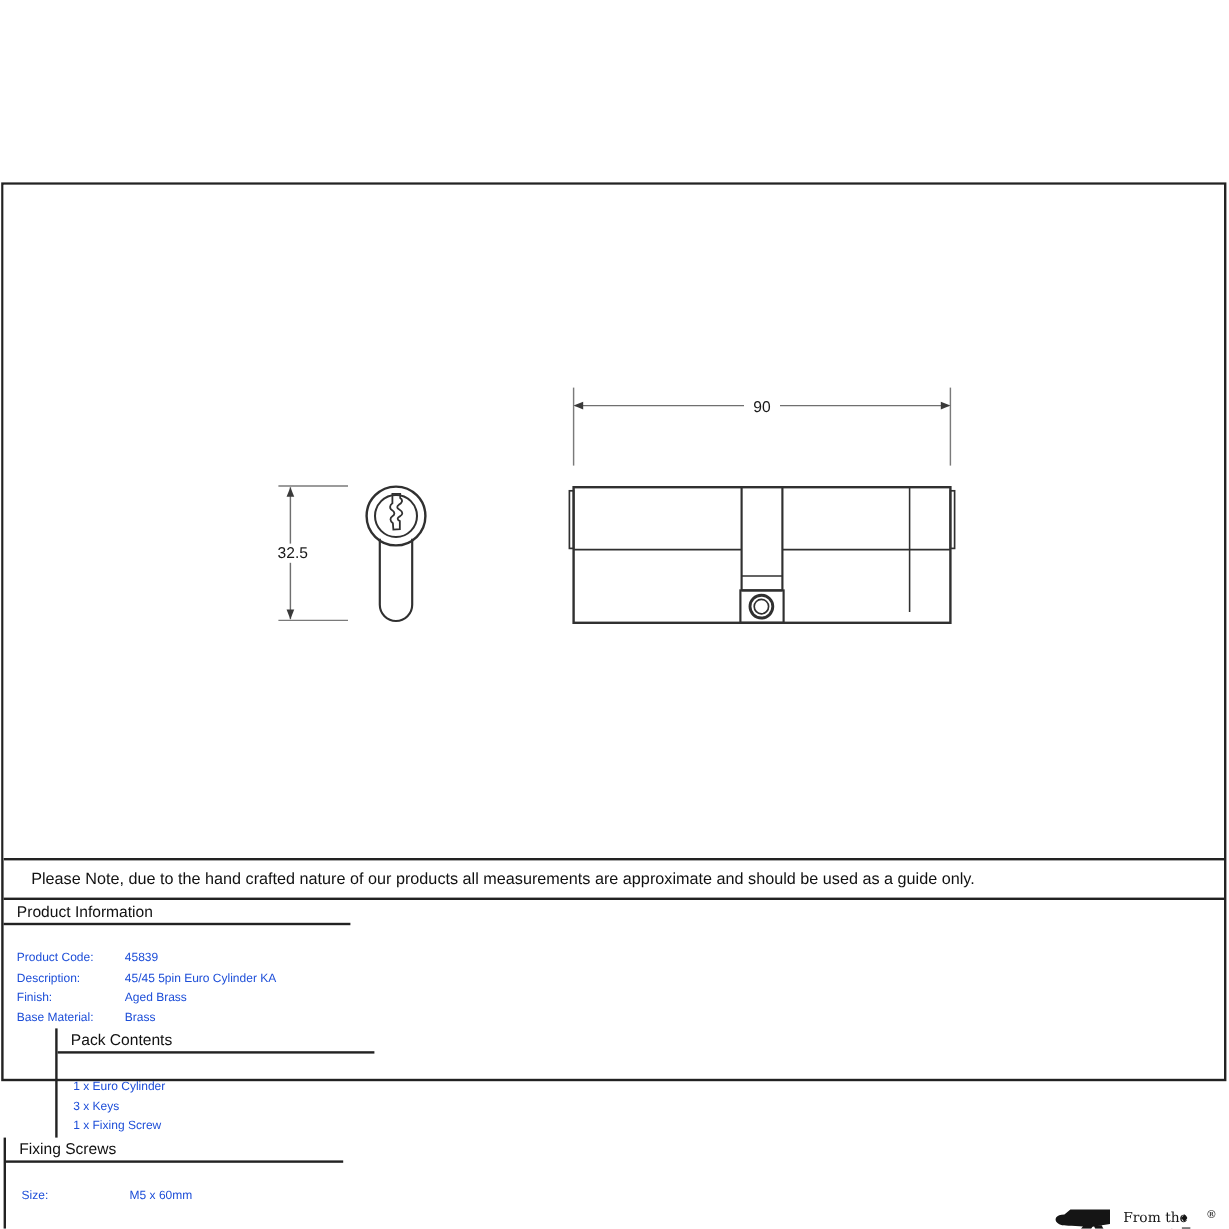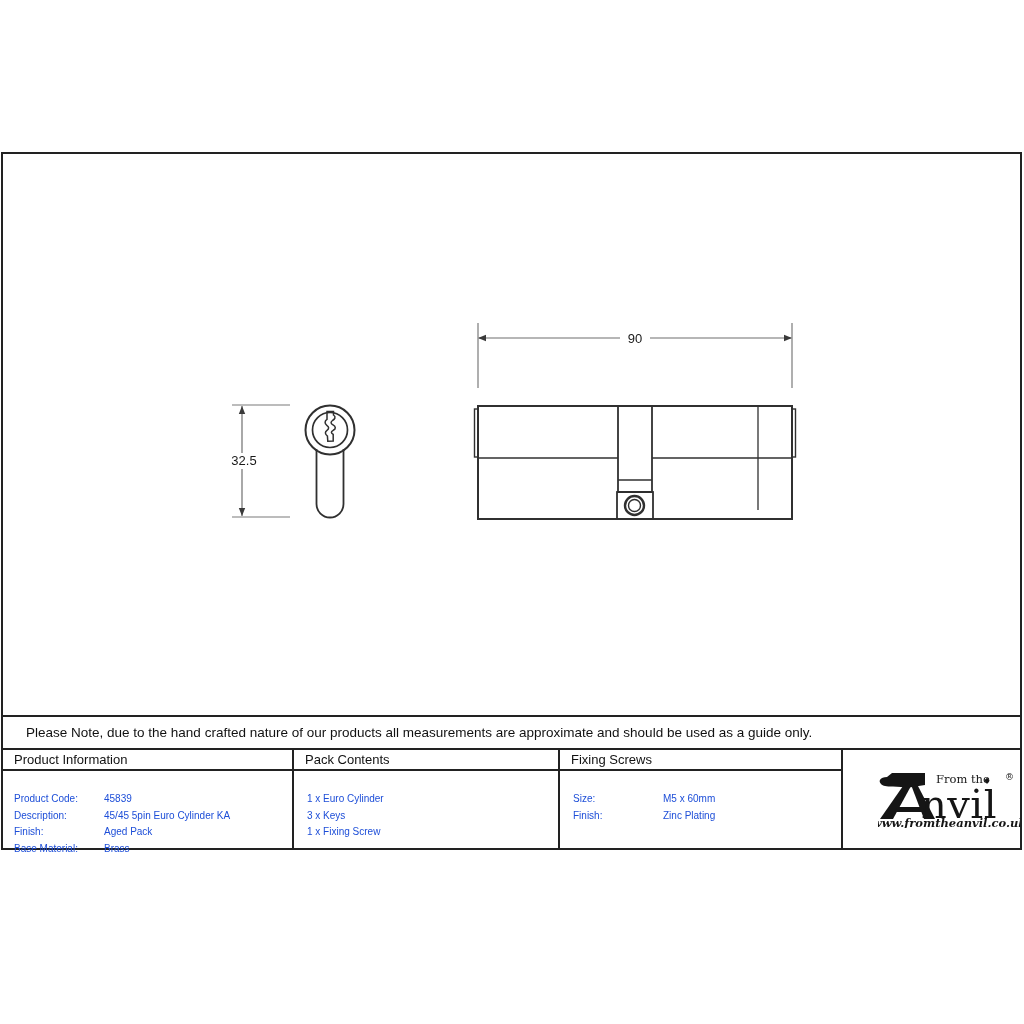--- a/index.html
+++ b/index.html
@@ -4,25 +4,25 @@
 <style>
   html,body{margin:0;padding:0;background:#fff;}
   .canvas{position:relative;width:1024px;height:1024px;background:#fff;overflow:hidden;
           font-family:"Liberation Sans",sans-serif;color:#1a1a1a;}
   .sheet{position:absolute;left:1px;top:152px;width:1021px;border:2px solid #222;
          background:#fff;box-sizing:border-box;}
   .drawing-area{position:relative;height:561px;border-bottom:2px solid #222;background:#fff;}
   .drawing-area svg{display:block;}
   .note-row{height:31px;border-bottom:2px solid #222;display:flex;align-items:center;
             padding-left:23px;font-size:13.5px;color:#111;}
-  .spec-table{display:flex;height:98px;}
+  .spec-table{display:flex;height:149px;flex-direction:column;}
   .cell{box-sizing:border-box;position:relative;}
   .cell + .cell{border-left:2px solid #222;}
   .c1{width:289px;}
-  .c2{width:266px;}
+  .c2{width:266px;margin-left:43px;}
   .c3{width:283px;}
   .c4{flex:1;display:flex;align-items:center;justify-content:flex-end;}
   .hdr{height:19px;line-height:20px;border-bottom:2px solid #222;padding-left:11px;
        font-size:13px;color:#111;}
   .cell-body{padding-top:20px;font-size:10px;line-height:16.5px;color:#1d4ed8;}
   .row{white-space:nowrap;}
   .c1 .row{padding-left:11px;}
   .c3 .row{padding-left:13px;}
   .c2 .cell-body div{padding-left:13px;}
   .lbl{display:inline-block;width:90px;}
@@ -101,21 +101,21 @@
       <div class="cell c1">
         <div class="hdr">Product Information</div>
         <div class="cell-body">
           <div class="row">
             <span class="lbl">Product Code:</span><span class="val">45839</span>
           </div>
           <div class="row">
             <span class="lbl">Description:</span><span class="val">45/45 5pin Euro Cylinder KA</span>
           </div>
           <div class="row">
-            <span class="lbl">Finish:</span><span class="val">Aged Pack</span>
+            <span class="lbl">Finish:</span><span class="val">Aged Brass</span>
           </div>
           <div class="row">
             <span class="lbl">Base Material:</span><span class="val">Brass</span>
           </div>
         </div>
       </div>
 
       <div class="cell c2">
         <div class="hdr">Pack Contents</div>
         <div class="cell-body">
@@ -123,23 +123,20 @@
           <div>3 x Keys</div>
           <div>1 x Fixing Screw</div>
         </div>
       </div>
 
       <div class="cell c3">
         <div class="hdr">Fixing Screws</div>
         <div class="cell-body">
           <div class="row">
             <span class="lbl">Size:</span><span class="val">M5 x 60mm</span>
-          </div>
-          <div class="row">
-            <span class="lbl">Finish:</span><span class="val">Zinc Plating</span>
           </div>
         </div>
       </div>
 
       <div class="cell c4">
         <svg class="logo" viewBox="0 0 142 58">
           <g fill="#151515">
             <path d="M3,14 C0,11 2,7 9,7 L14,3 L47,3 L47,15 L31,17.5 L15,16.5 C8,16.5 5,16 3,14 Z"></path>
             <polygon points="25,16 33,16 15,49 2,49"></polygon>
             <polygon points="33.5,16 40,16 57,49 46,49"></polygon>

